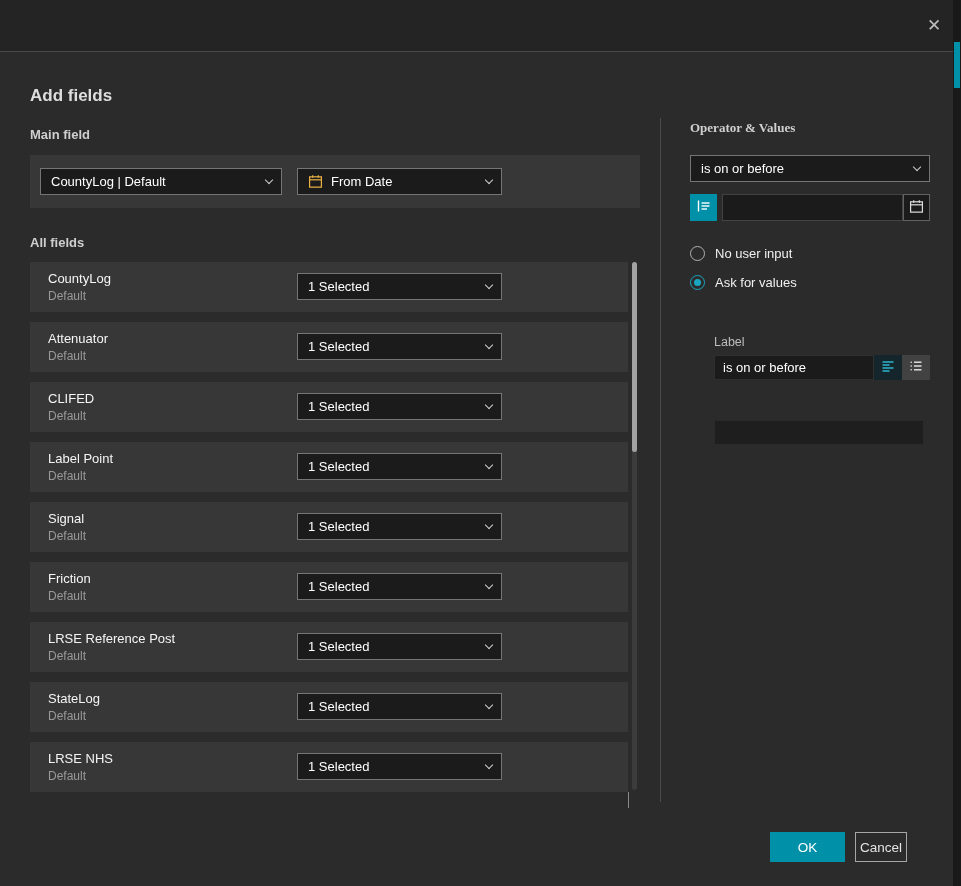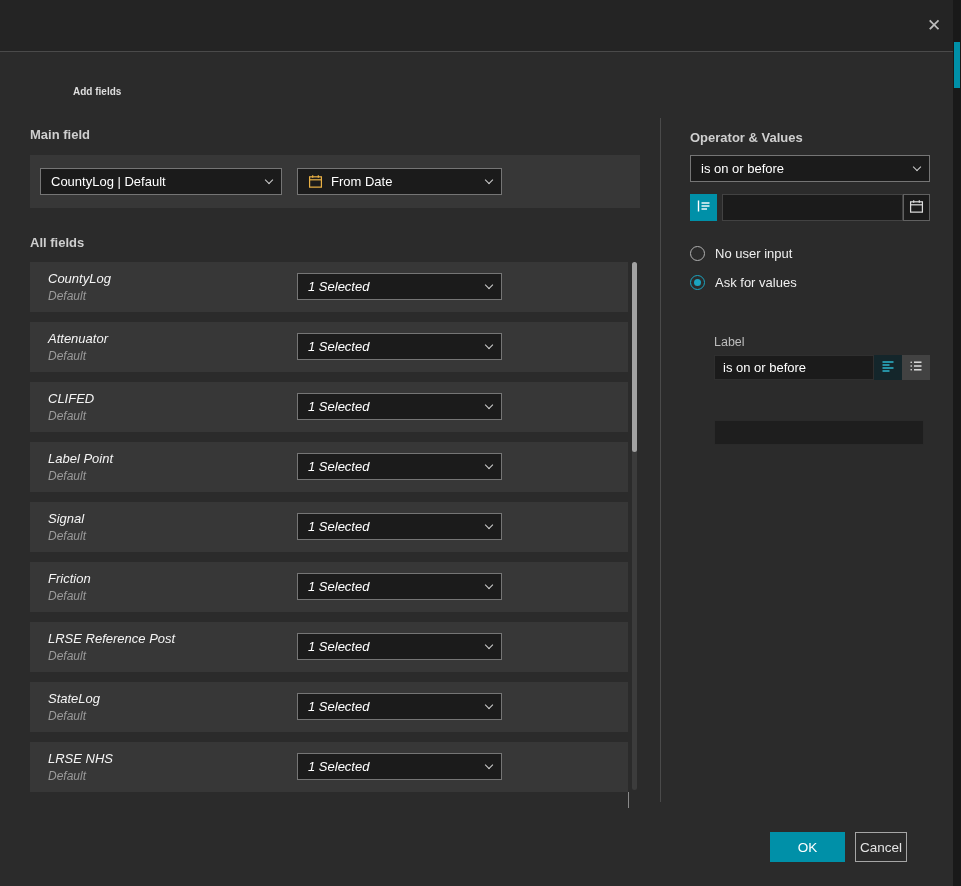--- a/index.html
+++ b/index.html
@@ -20,21 +20,21 @@
     background: #242424; border-bottom: 1px solid #4a4a4a;
     display: flex; align-items: center;
   }
   .title { margin-left: 15px; font-size: 15px; font-weight: 700; color: #ffffff; letter-spacing: .2px; }
   .close-btn {
     position: absolute; right: 16px; top: 15px; width: 22px; height: 22px;
     color: #bdbdbd; font-size: 17px; line-height: 22px; text-align: center; cursor: pointer;
   }
 
   
-  .heading-lg { position: absolute; font-size: 10px; font-weight: 700; color: #dedede; margin-left: 43px; }
+  .heading-lg { position: absolute; font-size: 17px; font-weight: 700; color: #dedede; }
   .heading { position: absolute; font-size: 13px; font-weight: 700; color: #cfcfcf; }
   .caption { position: absolute; font-size: 12.5px; color: #bdbdbd; }
 
   
   .select {
     display: flex; align-items: center;
     background: #1b1b1b; border: 1px solid #757575;
     height: 27px; padding: 0 9px 0 10px; cursor: pointer; color: #ffffff;
   }
   .select .txt { flex: 1; white-space: nowrap; overflow: hidden; font-size: 13px; }
@@ -44,21 +44,21 @@
     transform: rotate(45deg); margin-top: -3px;
   }
   .cal-ic { margin-right: 8px; display: inline-flex; flex: none; }
 
   
   .main-field-row { position: absolute; left: 30px; top: 155px; width: 610px; height: 53px; background: #373737; }
   .layer-select { position: absolute; left: 10px; top: 13px; width: 242px; }
   .date-field-select { position: absolute; left: 267px; top: 13px; width: 205px; }
 
   
-  .fields-list { position: absolute; left: 30px; top: 262px; width: 598px; font-style: italic; }
+  .fields-list { position: absolute; left: 30px; top: 262px; width: 598px; }
   .field-row { position: relative; height: 50px; background: #373737; margin-bottom: 10px; }
   .field-name { position: absolute; left: 18px; top: 9px; font-size: 13px; color: #f5f5f5; }
   .field-type { position: absolute; left: 18px; top: 27px; font-size: 12px; color: #9a9a9a; }
   .row-select { position: absolute; left: 267px; top: 11px; width: 205px; }
 
   
   .list-scrollbar { position: absolute; left: 632px; top: 262px; width: 5px; height: 528px; background: #3c3c3c; border-radius: 3px; }
   .list-scroll-thumb { position: absolute; left: 0; top: 0; width: 5px; height: 190px; background: #a2a2a2; border-radius: 3px; }
   .scroll-down { position: absolute; left: 628px; top: 792px; }
   .scroll-down .chev { border-color: #8a8a8a; }
@@ -247,21 +247,21 @@
 
   </div>
 
   <div class="list-scrollbar">
     <div class="list-scroll-thumb"></div>
   </div>
   <div class="scroll-down"><span class="chev"></span></div>
 
   <div class="v-divider"></div>
 
-  <div class="heading" style="left:690px; top:130px;">Operator &amp; Values</div>
+  <div class="heading" style="left:690px; top:120px;font-family:Liberation Serif, serif;">Operator &amp; Values</div>
 
   <div class="select operator-select">
     <span class="txt">is on or before</span>
     <span class="chev"></span>
   </div>
 
   <div class="value-row">
     <div class="input-type-btn">
       <span>
         <svg width="16" height="16" viewBox="0 0 16 16" fill="none" stroke="#ffffff" stroke-width="1.4">

